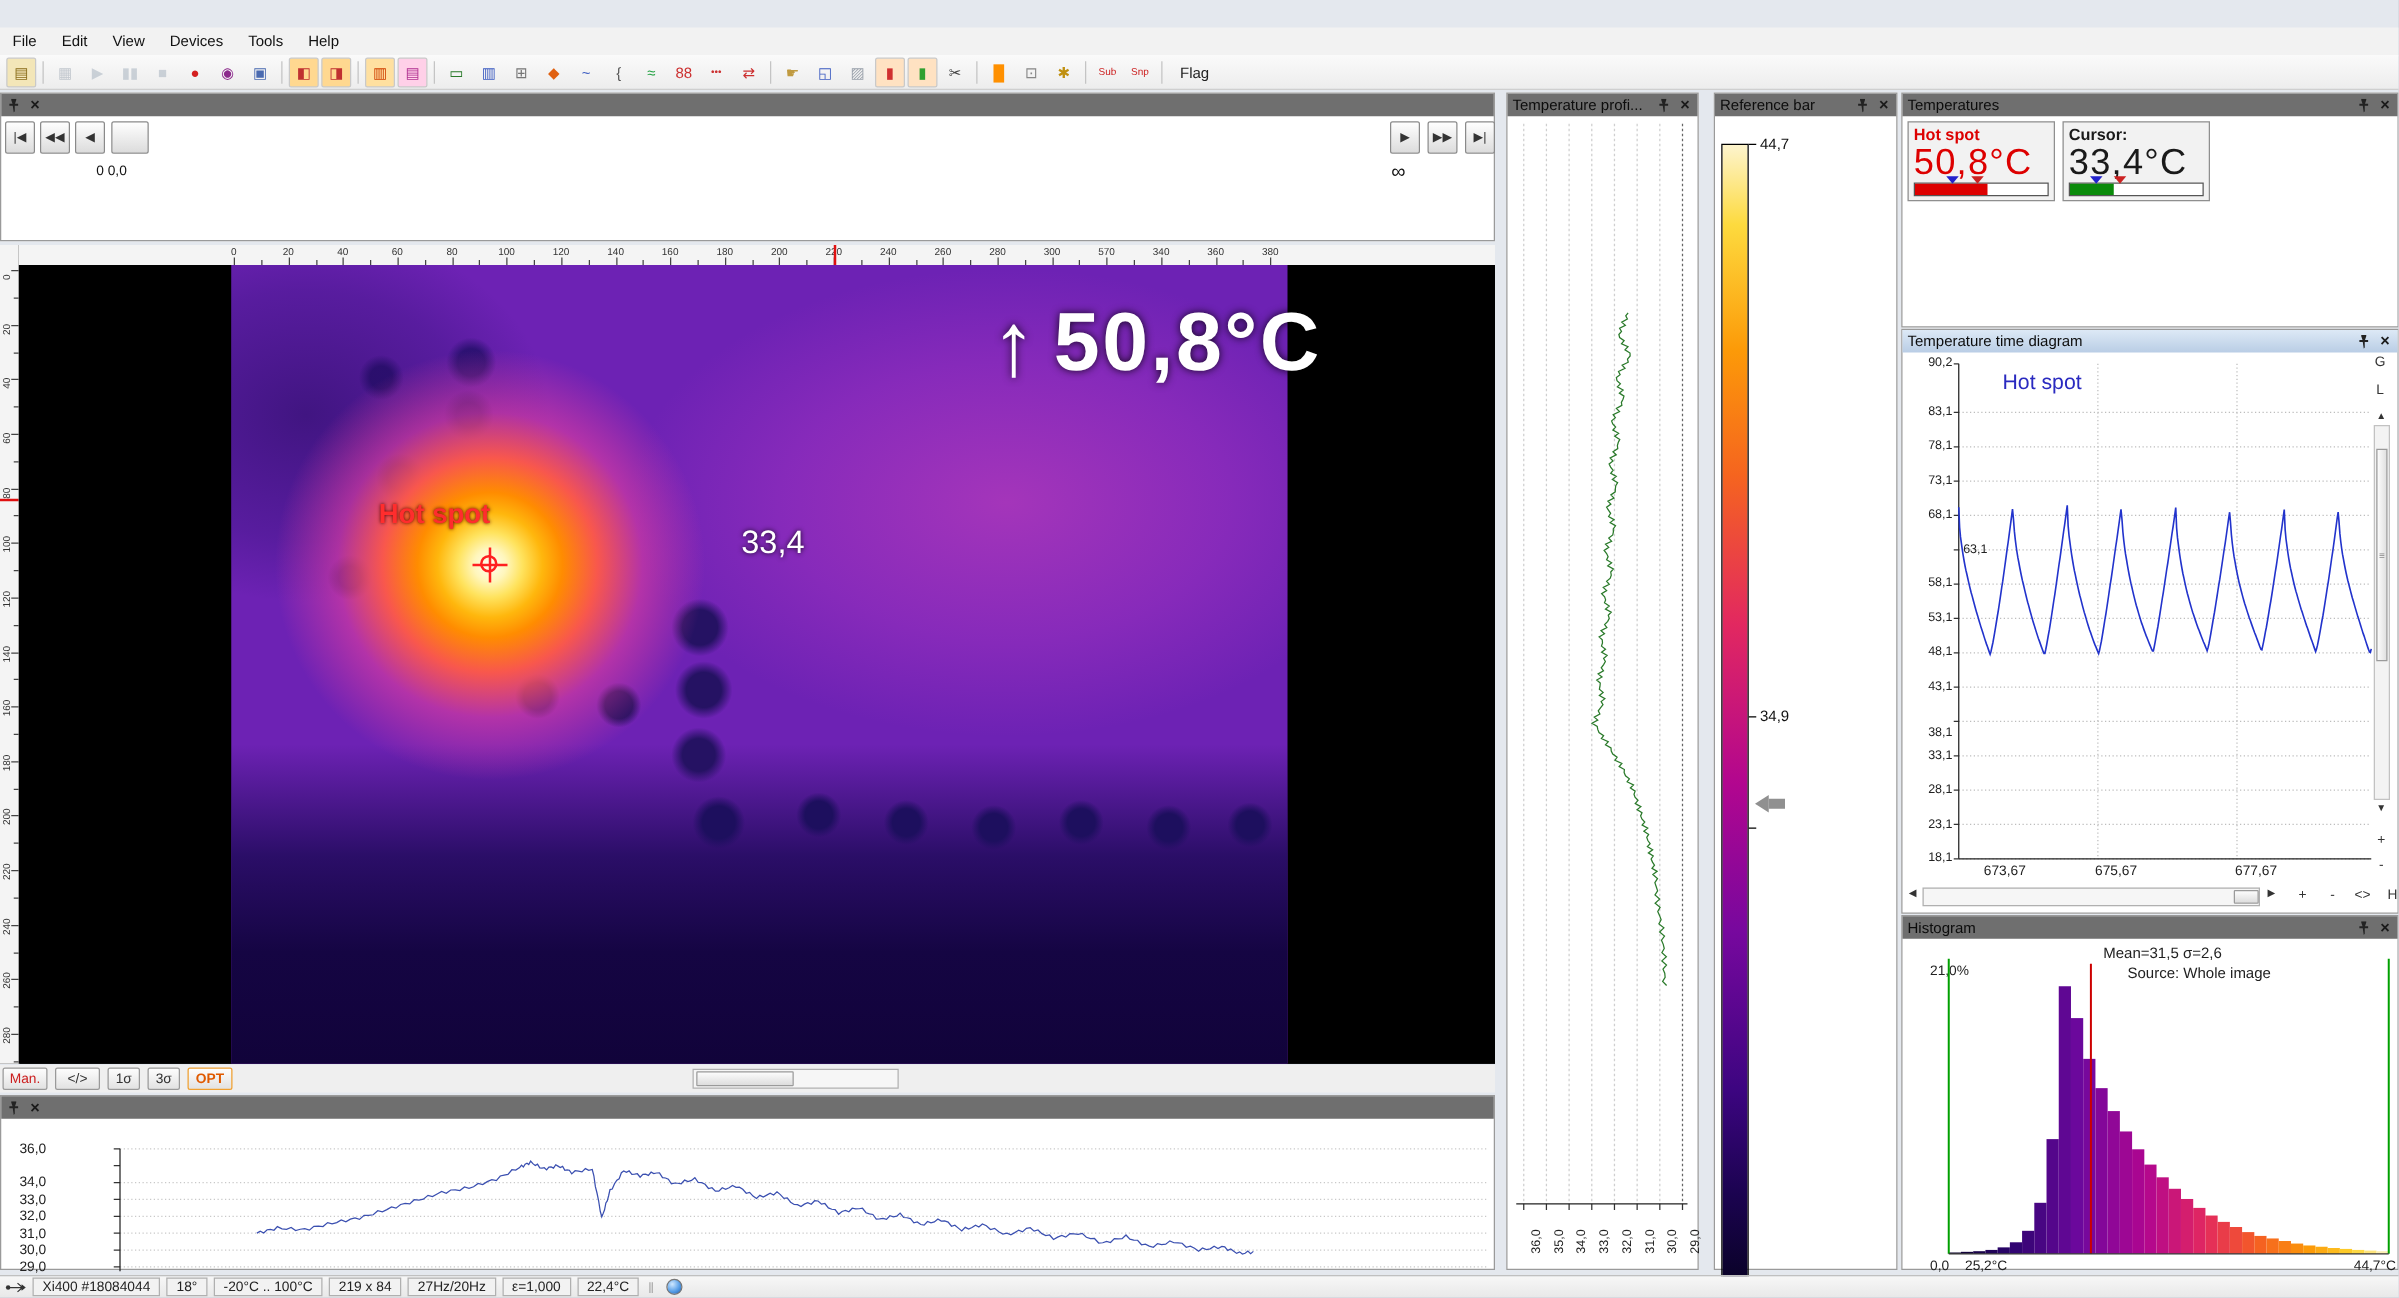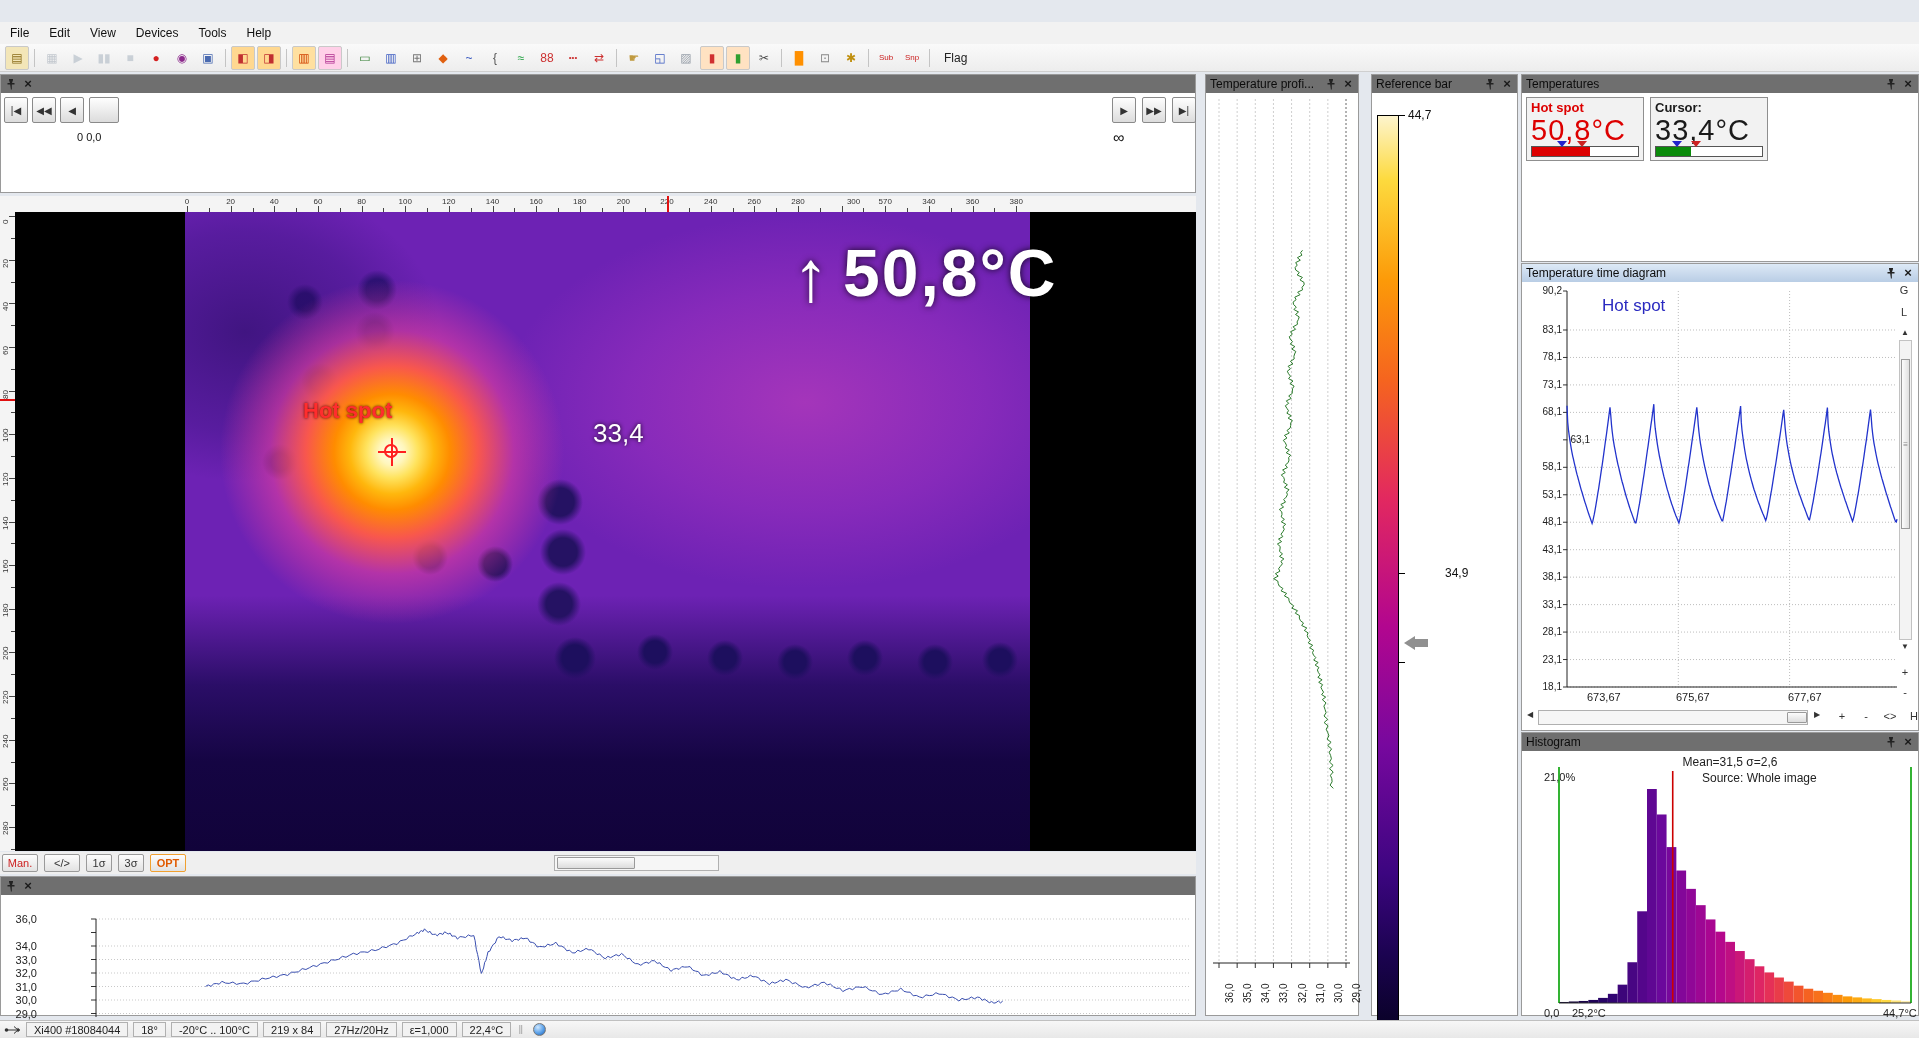--- a/index.html
+++ b/index.html
@@ -235,21 +235,21 @@
         <div class="rtick" style="left: 695.7px; bottom: 0px; width: 1px; height: 6px;"></div>
         <div class="rlabel" style="left: 687.7px; top: 1px; width: 16px; text-align: center;">240</div>
         <div class="rtick" style="left: 717.5px; bottom: 0px; width: 1px; height: 4px;"></div>
         <div class="rtick" style="left: 739.3px; bottom: 0px; width: 1px; height: 6px;"></div>
         <div class="rlabel" style="left: 731.3px; top: 1px; width: 16px; text-align: center;">260</div>
         <div class="rtick" style="left: 761.1px; bottom: 0px; width: 1px; height: 4px;"></div>
         <div class="rtick" style="left: 783px; bottom: 0px; width: 1px; height: 6px;"></div>
         <div class="rlabel" style="left: 775px; top: 1px; width: 16px; text-align: center;">280</div>
         <div class="rtick" style="left: 804.8px; bottom: 0px; width: 1px; height: 4px;"></div>
         <div class="rtick" style="left: 826.6px; bottom: 0px; width: 1px; height: 6px;"></div>
-        <div class="rlabel" style="left: 818.6px; top: 1px; width: 16px; text-align: center; margin-left: 12px;">300</div>
+        <div class="rlabel" style="left: 818.6px; top: 1px; width: 16px; text-align: center;">300</div>
         <div class="rtick" style="left: 848.4px; bottom: 0px; width: 1px; height: 4px;"></div>
         <div class="rtick" style="left: 870.2px; bottom: 0px; width: 1px; height: 6px;"></div>
         <div class="rlabel" style="left: 862.2px; top: 1px; width: 16px; text-align: center;">570</div>
         <div class="rtick" style="left: 892.1px; bottom: 0px; width: 1px; height: 4px;"></div>
         <div class="rtick" style="left: 913.9px; bottom: 0px; width: 1px; height: 6px;"></div>
         <div class="rlabel" style="left: 905.9px; top: 1px; width: 16px; text-align: center;">340</div>
         <div class="rtick" style="left: 935.7px; bottom: 0px; width: 1px; height: 4px;"></div>
         <div class="rtick" style="left: 957.5px; bottom: 0px; width: 1px; height: 6px;"></div>
         <div class="rlabel" style="left: 949.5px; top: 1px; width: 16px; text-align: center;">360</div>
         <div class="rtick" style="left: 979.3px; bottom: 0px; width: 1px; height: 4px;"></div>
@@ -426,21 +426,21 @@
             <path d="M3 0h4v1L6 4h2.5v1.5H5.8V10L5 11l-.8-5.5H1.5V4H4L3 1z" fill="#222"></path>
           </svg>
         </span>
       <span class="close-icon">×</span>
     </div>
     <div class="pbody" id="refbar-body">
       <div class="refbar-grad"></div>
     <div class="reftick" style="top: 22px;"></div>
         <div class="reflabel" style="top: 15px;">44,7</div>
         <div class="reftick" style="top: 480px;"></div>
-        <div class="reflabel" style="top: 473px; margin-left: 37px;">34,9</div>
+        <div class="reflabel" style="top: 473px;">34,9</div>
         <div class="reftick" style="top: 569px;"></div>
         <div class="reftick" style="top: 934px;"></div>
         <div class="reflabel" style="top: 927px;">25,2</div>
         <div class="ref-arrow" style="top: 543px;"></div>
         <div class="ref-arrow-tail" style="top: 546px;"></div>
       </div>
   </div>
 
   <div class="panel" id="temps-panel" style="left:1521px;top:74px;width:398px;height:188px;">
     <div class="phead">
@@ -524,21 +524,21 @@
         <div class="ylab" style="left: 0px; top: 3px; width: 40px;">90,2</div>
         <div class="ylab" style="left: 0px; top: 42px; width: 40px;">83,1</div>
         <div class="ylab" style="left: 0px; top: 69px; width: 40px;">78,1</div>
         <div class="ylab" style="left: 0px; top: 97px; width: 40px;">73,1</div>
         <div class="ylab" style="left: 0px; top: 124px; width: 40px;">68,1</div>
         <div class="ylab" style="left: 0px; top: 152px; width: 40px; padding-left: 28px;">63,1</div>
         <div class="ylab" style="left: 0px; top: 179px; width: 40px;">58,1</div>
         <div class="ylab" style="left: 0px; top: 207px; width: 40px;">53,1</div>
         <div class="ylab" style="left: 0px; top: 234px; width: 40px;">48,1</div>
         <div class="ylab" style="left: 0px; top: 262px; width: 40px;">43,1</div>
-        <div class="ylab" style="left: 0px; top: 289px; width: 40px;">38,1</div>
+        <div class="ylab" style="left: 0px; top: 299px; width: 40px;">38,1</div>
         <div class="ylab" style="left: 0px; top: 317px; width: 40px;">33,1</div>
         <div class="ylab" style="left: 0px; top: 344px; width: 40px;">28,1</div>
         <div class="ylab" style="left: 0px; top: 372px; width: 40px;">23,1</div>
         <div class="ylab" style="left: 0px; top: 399px; width: 40px;">18,1</div>
         <div class="xlab" style="left: 45px; top: 409px;">673,67</div>
         <div class="xlab" style="left: 134px; top: 409px;">675,67</div>
         <div class="xlab" style="left: 246px; top: 409px;">677,67</div>
         <div class="legend-blue" style="left: 80px; top: 14px;">Hot spot</div>
         <div class="mini" style="left: 374px; top: 2px; width: 16px;">G</div>
         <div class="mini" style="left: 374px; top: 24px; width: 16px;">L</div>

